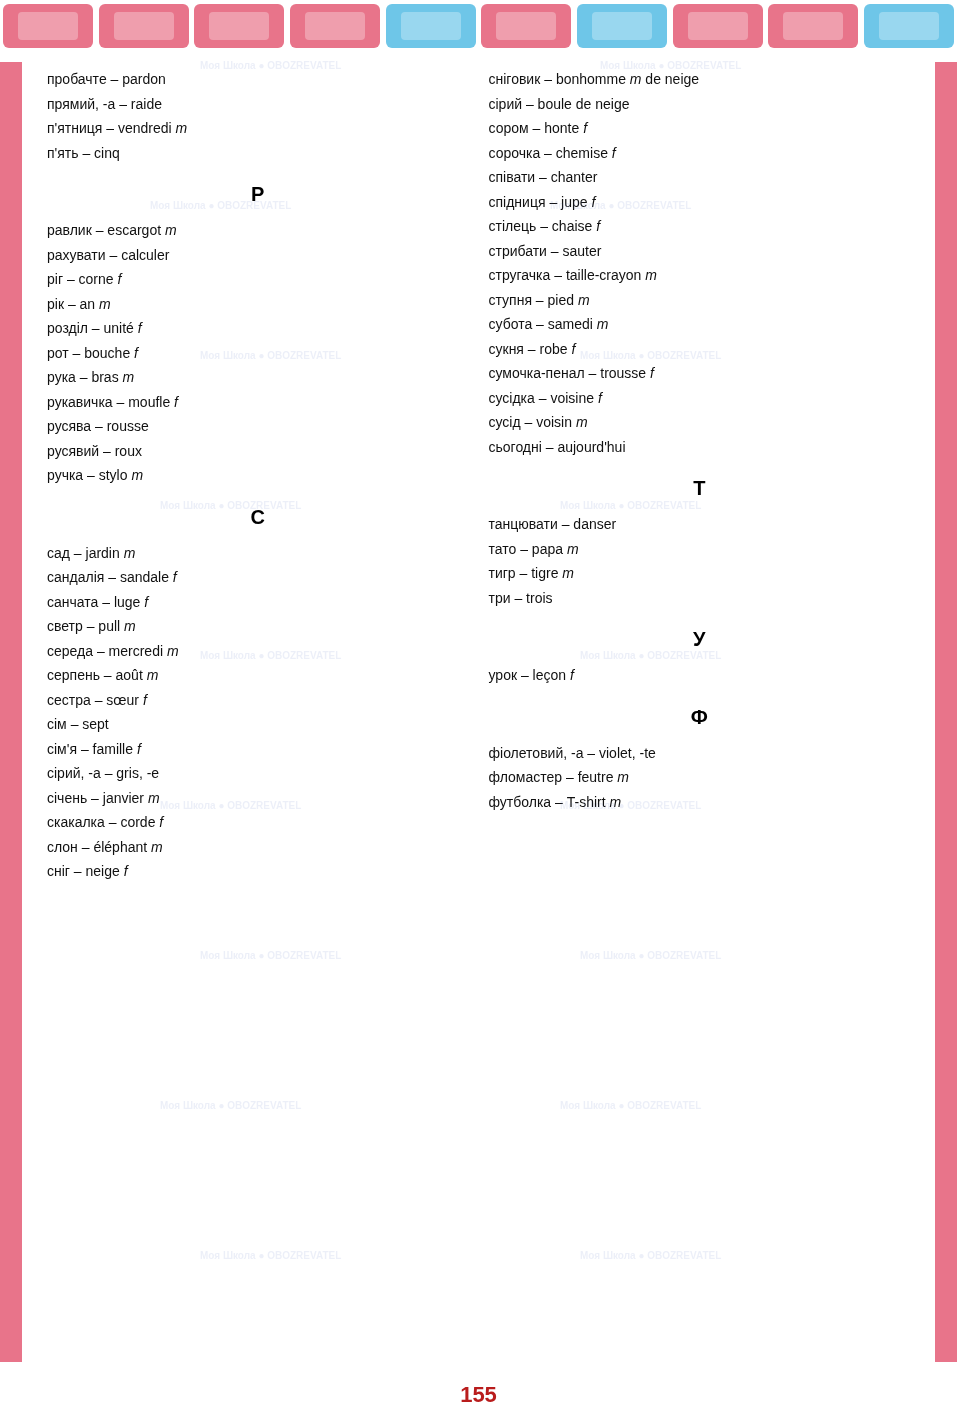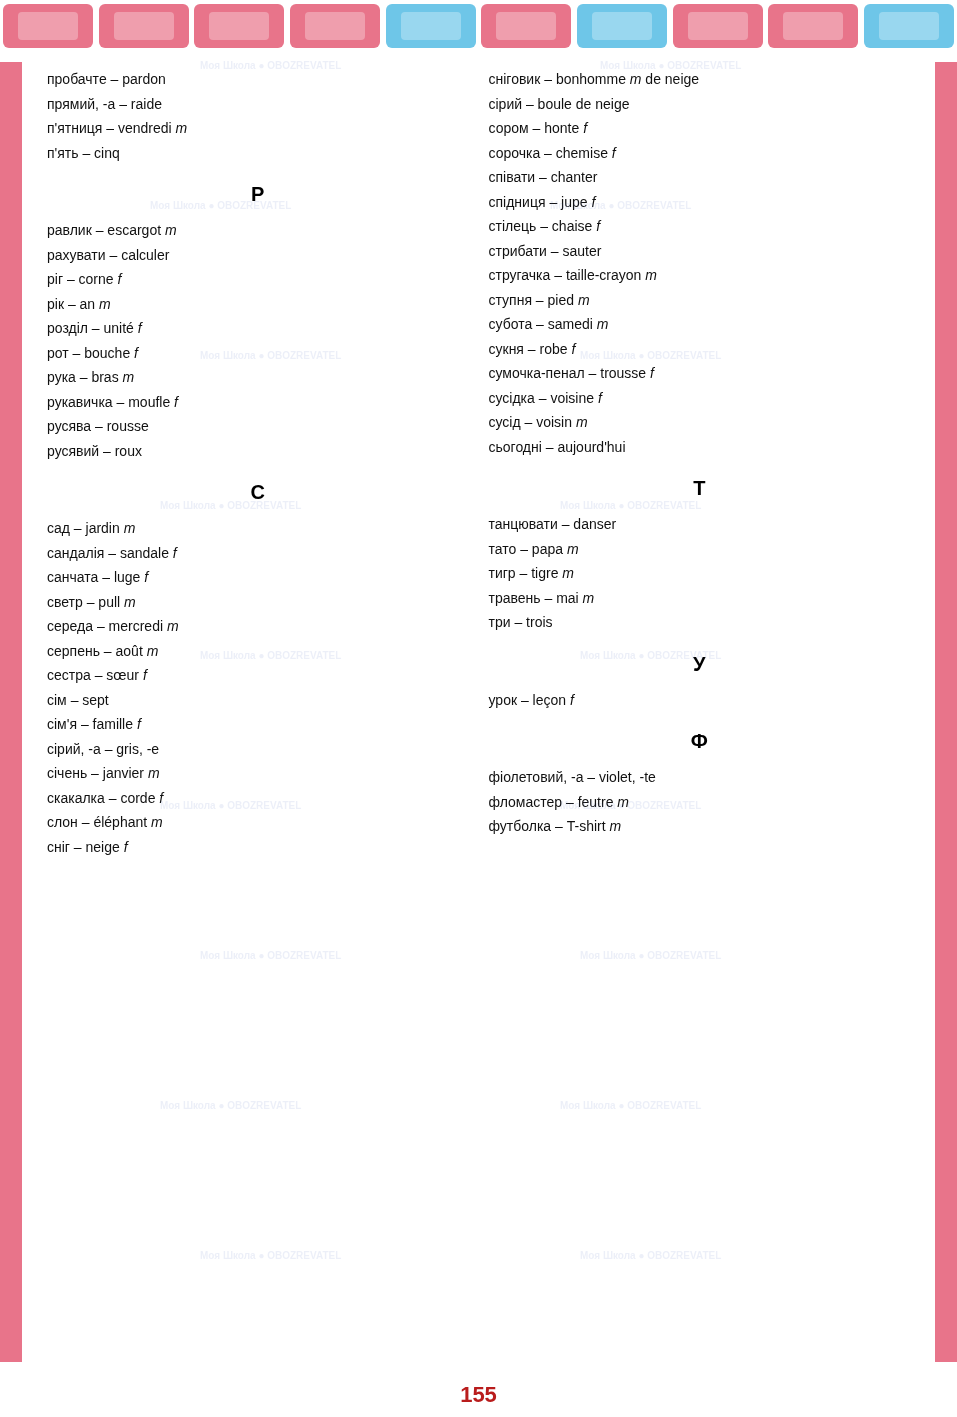--- a/index.html
+++ b/index.html
@@ -183,20 +183,21 @@
       <div class="entry">равлик – escargot <em>m</em></div>
       <div class="entry">рахувати – calculer</div>
       <div class="entry">ріг – corne <em>f</em></div>
       <div class="entry">рік – an <em>m</em></div>
       <div class="entry">розділ – unité <em>f</em></div>
       <div class="entry">рот – bouche <em>f</em></div>
       <div class="entry">рука – bras <em>m</em></div>
       <div class="entry">рукавичка – moufle <em>f</em></div>
       <div class="entry">русява – rousse</div>
       <div class="entry">русявий – roux</div>
+      <div class="entry">ручка – stylo <em>m</em></div>
 
       <div class="section-header">С</div>
       <div class="entry">сад – jardin <em>m</em></div>
       <div class="entry">сандалія – sandale <em>f</em></div>
       <div class="entry">санчата – luge <em>f</em></div>
       <div class="entry">светр – pull <em>m</em></div>
       <div class="entry">середа – mercredi <em>m</em></div>
       <div class="entry">серпень – août <em>m</em></div>
       <div class="entry">сестра – sœur <em>f</em></div>
       <div class="entry">сім – sept</div>
@@ -224,21 +225,20 @@
       <div class="entry">сукня – robe <em>f</em></div>
       <div class="entry">сумочка-пенал – trousse <em>f</em></div>
       <div class="entry">сусідка – voisine <em>f</em></div>
       <div class="entry">сусід – voisin <em>m</em></div>
       <div class="entry">сьогодні – aujourd'hui</div>
 
       <div class="section-header">Т</div>
       <div class="entry">танцювати – danser</div>
       <div class="entry">тато – papa <em>m</em></div>
       <div class="entry">тигр – tigre <em>m</em></div>
-      <div class="entry">травень – mai <em>m</em></div>
       <div class="entry">три – trois</div>
 
       <div class="section-header">У</div>
       <div class="entry">урок – leçon <em>f</em></div>
 
       <div class="section-header">Ф</div>
       <div class="entry">фіолетовий, -а – violet, -te</div>
       <div class="entry">фломастер – feutre <em>m</em></div>
       <div class="entry">футболка – T-shirt <em>m</em></div>
     </div>

